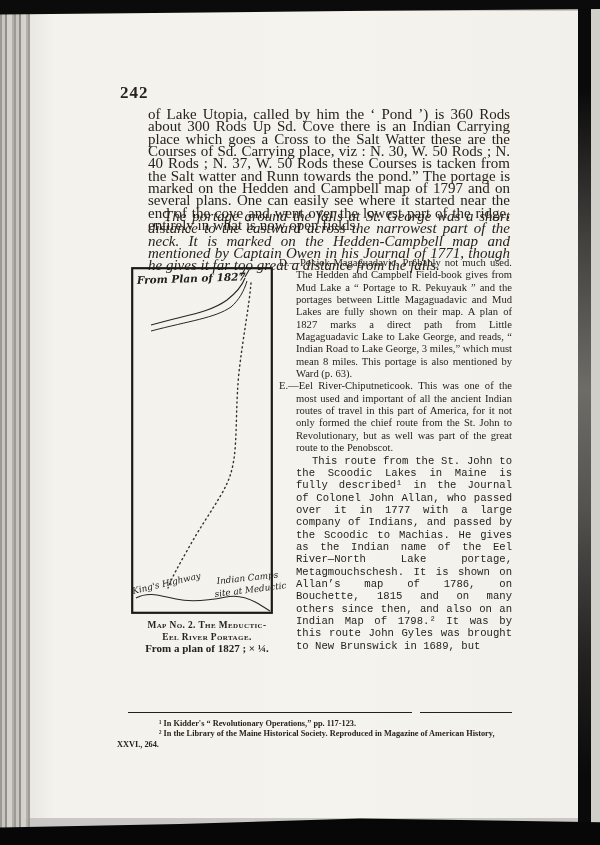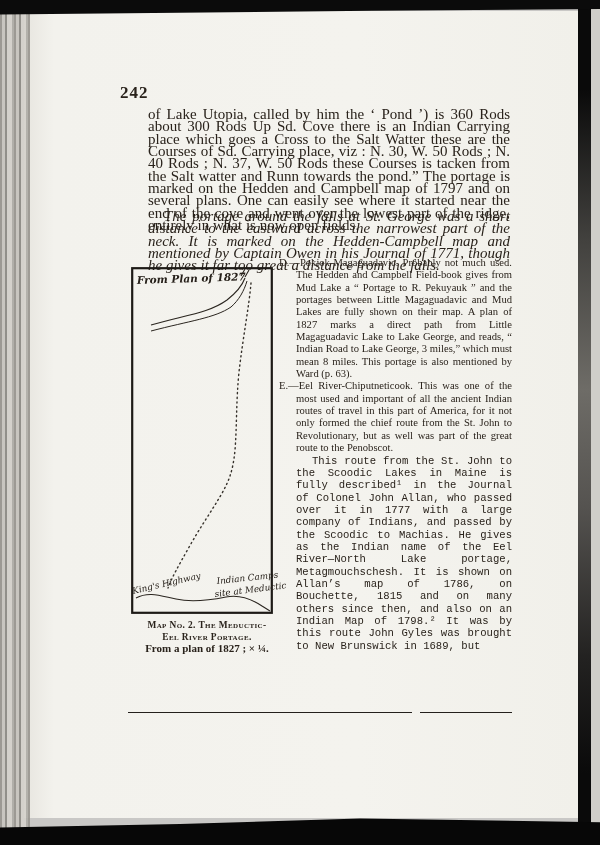--- a/index.html
+++ b/index.html
@@ -98,20 +98,25 @@
         <p class="hang"><span class="seclabel">D.—Pokiok-Magaguadavic.</span><span> Probably not much used. The Hedden and Campbell Field-book gives from Mud Lake a “ Portage to R. Pekuyauk ” and the portages between Little Magaguadavic and Mud Lakes are fully shown on their map. A plan of 1827 marks a direct path from Little Magaguadavic Lake to Lake George, and reads, “ Indian Road to Lake George, 3 miles,” which must mean 8 miles. This portage is also mentioned by Ward (p. 63).</span></p>
         <p class="hang"><span class="seclabel">E.—Eel River-Chiputneticook.</span><span> This was one of the most used and important of all the ancient Indian routes of travel in this part of America, for it not only formed the chief route from the St. John to Revolutionary, but as well was part of the great route to the Penobscot.</span></p>
         <p class="e2">This route from the St. John to the Scoodic Lakes in Maine is fully described¹ in the Journal of Colonel John Allan, who passed over it in 1777 with a large company of Indians, and passed by the Scoodic to Machias. He gives as the Indian name of the Eel River—North Lake portage, Metagmouchschesh. It is shown on Allan’s map of 1786, on Bouchette, 1815 and on many others since then, and also on an Indian Map of 1798.² It was by this route John Gyles was brought to New Brunswick in 1689, but</p>
       </div>
     </div>
 
 
 
     <div class="rule"></div>
 
+    <div class="footnotes">
+      <div class="fn-first">¹ In Kidder's “ Revolutionary Operations,” pp. 117-123.</div>
+      <div class="fn-first">² In the Library of the Maine Historical Society.  Reproduced in Magazine of American History,</div>
+      <div>XXVI., 264.</div>
+    </div>
 
   </div>
 
   <div class="left-streaks"></div>
   <div class="bar-top"></div>
   <div class="bar-right"></div>
   <div class="right-gutter"></div>
   <div class="bar-bottom"></div>
 </div>
 

